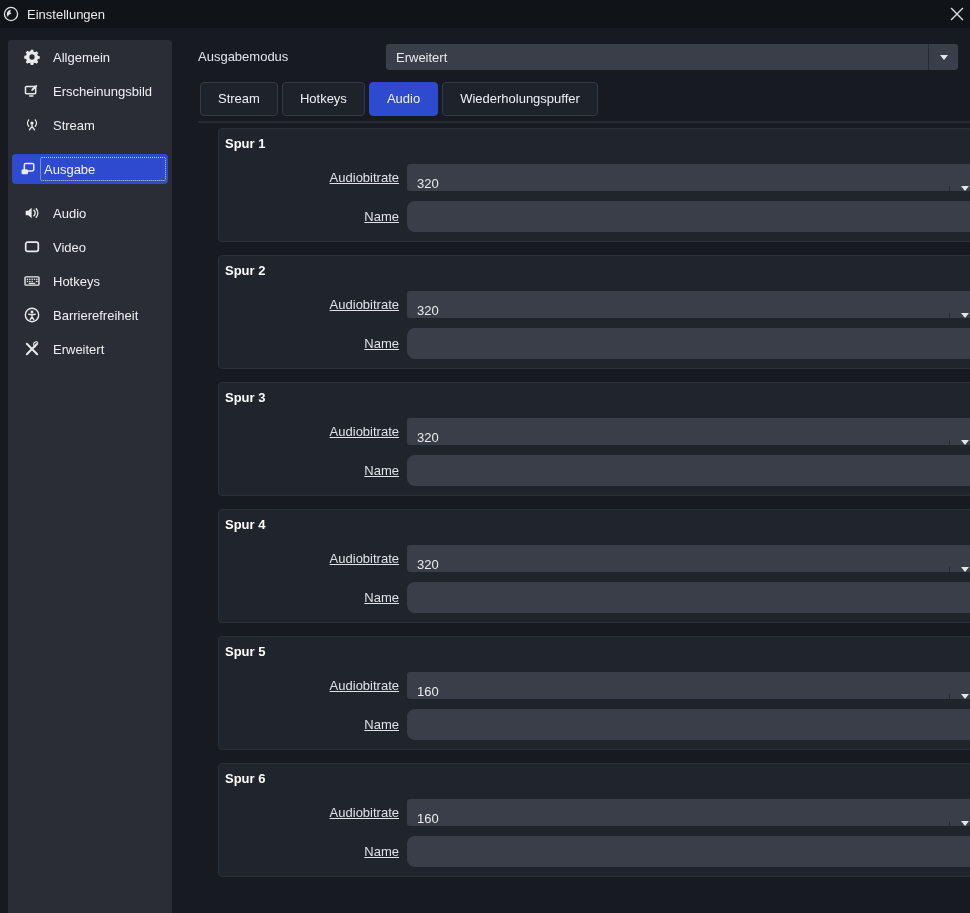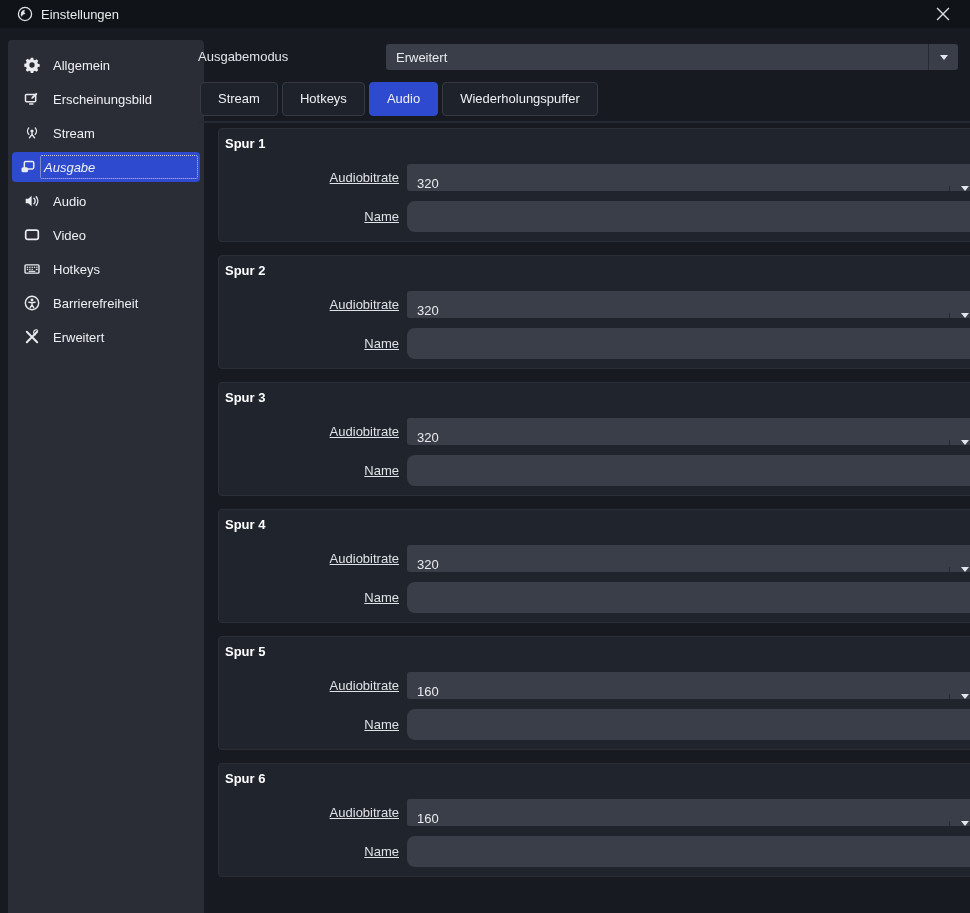--- a/index.html
+++ b/index.html
@@ -5,41 +5,41 @@
   * { margin:0; padding:0; box-sizing:border-box; }
   html,body { background:#101318; }
   .window {
     position:relative; width:970px; height:913px; overflow:hidden;
     background:#171a21; font-family:"Liberation Sans","DejaVu Sans",sans-serif;
     font-size:13px; color:#e4e6ea;
   }
   
   .titlebar {
     position:absolute; left:0; top:0; right:0; height:28px;
-    background:#101317; display:flex; align-items:center; padding:0 17px; gap:8px;
+    background:#101317; display:flex; align-items:center; padding:0 3px; gap:8px;
   }
   .titlebar .app-title { color:#e8eaec; }
   .close-btn {
     margin-left:auto; width:20px; height:20px; display:flex;
     align-items:center; justify-content:center; cursor:pointer;
   }
   
   .sidebar {
-    position:absolute; left:8px; top:40px; width:196px; bottom:0;
-    background:#2a2d36; border-radius:4px 4px 0 0; padding-top:8px;
+    position:absolute; left:8px; top:40px; width:164px; bottom:0;
+    background:#2a2d36; border-radius:4px 4px 0 0; 
   }
   .side-item {
     height:34px; display:flex; align-items:center; gap:9px;
     padding:0 6px 0 15px; color:#eef0f3; cursor:pointer;
   }
   .side-item .icon { width:17px; height:17px; flex:none; display:flex; align-items:center; justify-content:center; }
   .side-item .label-wrap { flex:1; height:24px; line-height:24px; border:1px dotted transparent; padding-left:3px; white-space:nowrap; overflow:hidden; }
   .side-item.selected {
-    background:#2e4bd0; border-radius:4px; margin:2px 4px; height:30px;
-    padding:0 2px 0 7px; gap:4px;font-style:italic;
+    background:#2e4bd0; border-radius:4px; margin:12px 4px; height:30px;
+    padding:0 2px 0 7px; gap:4px;
   }
   .side-item.selected .label-wrap { border-color:rgba(255,248,210,.75); border-radius:2px; }
   
   .mode-label {
     position:absolute; left:198px; top:44px; width:180px; height:26px;
     line-height:26px; color:#e2e5e9;
   }
   .combo {
     background:#3a3e49; border-radius:3px; display:flex; align-items:stretch;
     cursor:pointer; color:#e9ebee;

